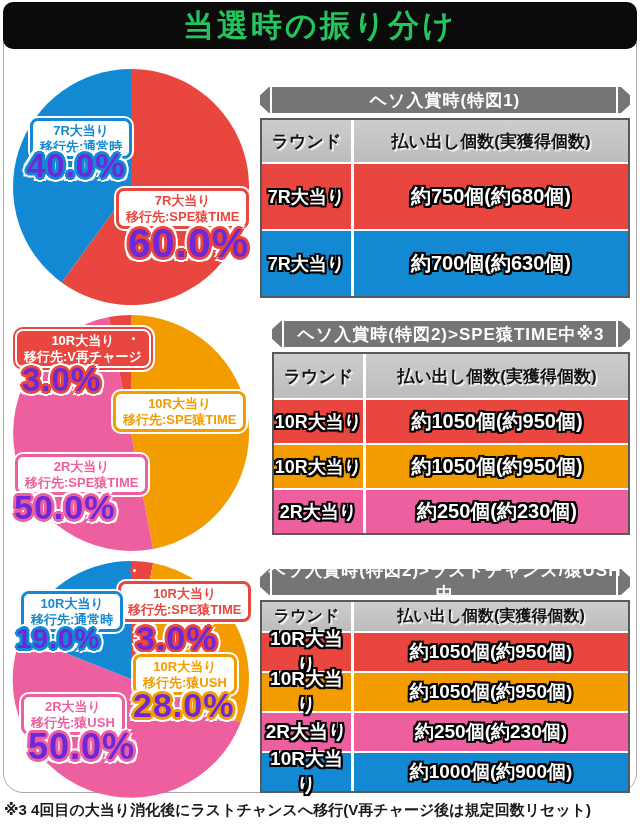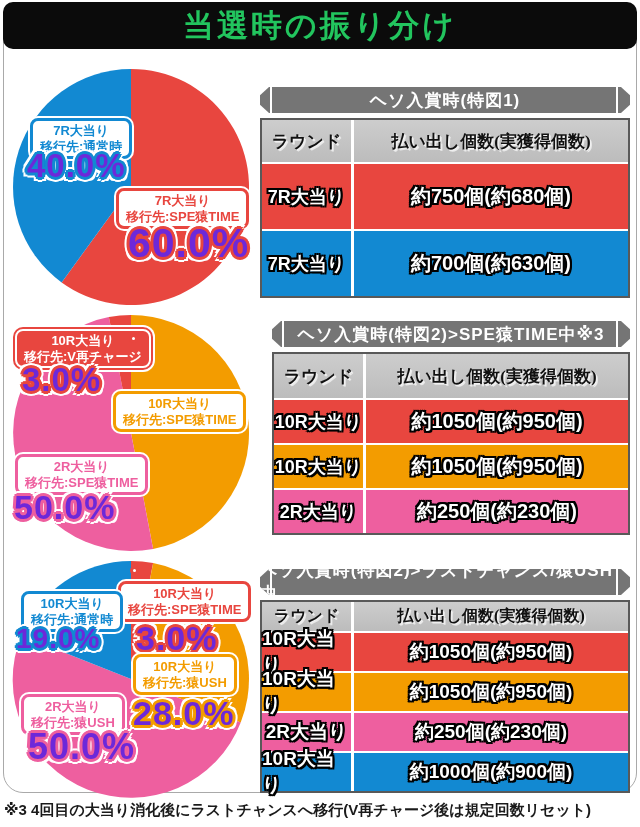--- a/index.html
+++ b/index.html
@@ -15,21 +15,21 @@
 
   
   .frame { position:absolute; left:3px; top:14px; width:634px; height:779px;
     border:1px solid #a9a9a9; border-radius:20px; background:#fff; z-index:1;
     padding:46px 4px 0 4px; }
 
   .section { display:flex; align-items:flex-start; }
   .pie-area { position:relative; flex:0 0 252px; }
   .s1 .pie-area, .s2 .pie-area { height:246px; }
   .s3 .pie-area { height:233px; }
-  .table-area { flex:1 1 auto; padding-right:2px; }
+  .table-area { flex:1 1 auto; padding-right:2px;text-align:center; }
   .s1 .table-area { margin-top:26px; }
   .s2 .table-area { margin-top:14px;padding-left:12px; }
   .s3 .table-area { margin-top:16px; }
 
   .pie-svg { position:absolute; left:4px; top:7px; }
 
   
   .label-box { position:absolute; z-index:3; background:#fff; border-radius:8px;
     padding:2px 7px; text-align:center; font-size:13px; font-weight:bold; line-height:1.2;
     white-space:nowrap; box-shadow:0 0 0 2px #fff; }
@@ -69,21 +69,21 @@
 
   
   .tbl { border:2px solid #595959; background:#fff; }
   .tr { display:flex; }
   .tr + .tr { border-top:2px solid #fff; }
   .td { display:flex; align-items:center; justify-content:center; }
   .td.round { flex:0 0 92px; border-right:3px solid #fff; }
   .td.payout { flex:1 1 auto; }
   .tr.head { background:linear-gradient(#cdcdcd,#bcbcbc); }
   .tr.head .td { color:#111; font-weight:bold; font-size:17px;
-    text-shadow:1px 1px 0 #f2f2f2, 2px 2px 0 #e9e9e9;font-family:Liberation Serif, serif; }
+    text-shadow:1px 1px 0 #f2f2f2, 2px 2px 0 #e9e9e9; }
   .c-red    { background:var(--red); }
   .c-blue   { background:var(--blue); }
   .c-orange { background:var(--orange); }
   .c-pink   { background:var(--pink); }
   .tr.data .td { color:#fff; font-weight:bold; font-size:20px;
     text-shadow:
       -2px -2px 0 #000, 0 -2px 0 #000, 2px -2px 0 #000,
       -2px 0 0 #000, 2px 0 0 #000,
       -2px 2px 0 #000, 0 2px 0 #000, 2px 2px 0 #000; }
   .tr.data .td.round { font-size:18px; }
@@ -213,21 +213,21 @@
         <div class="label-box b-blue" style="left:13px; top:38px;">
           <div>10R大当り</div>
           <div>移行先:通常時</div>
         </div>
         <div class="pct blue" style="left:8px; top:70px; font-size:28px;">19.0%</div>
         <div class="pct red" style="left:128px; top:66px; font-size:34px;">3.0%</div>
         <div class="label-box b-orange" style="left:125px; top:101px;">
           <div>10R大当り</div>
           <div>移行先:猿USH</div>
         </div>
-        <div class="pct orange" style="left:125px; top:133px; font-size:34px;margin-top:8px;">28.0%</div>
+        <div class="pct orange" style="left:125px; top:133px; font-size:34px;">28.0%</div>
         <div class="label-box b-pink" style="left:13px; top:141px;">
           <div>2R大当り</div>
           <div>移行先:猿USH</div>
         </div>
         <div class="pct pink" style="left:20px; top:173px; font-size:36px;">50.0%</div>
       </div>
       <div class="table-area">
         <div class="banner">
           <span>ヘソ入賞時(特図2)&gt;ラストチャンス/猿USH中</span>
         </div>

